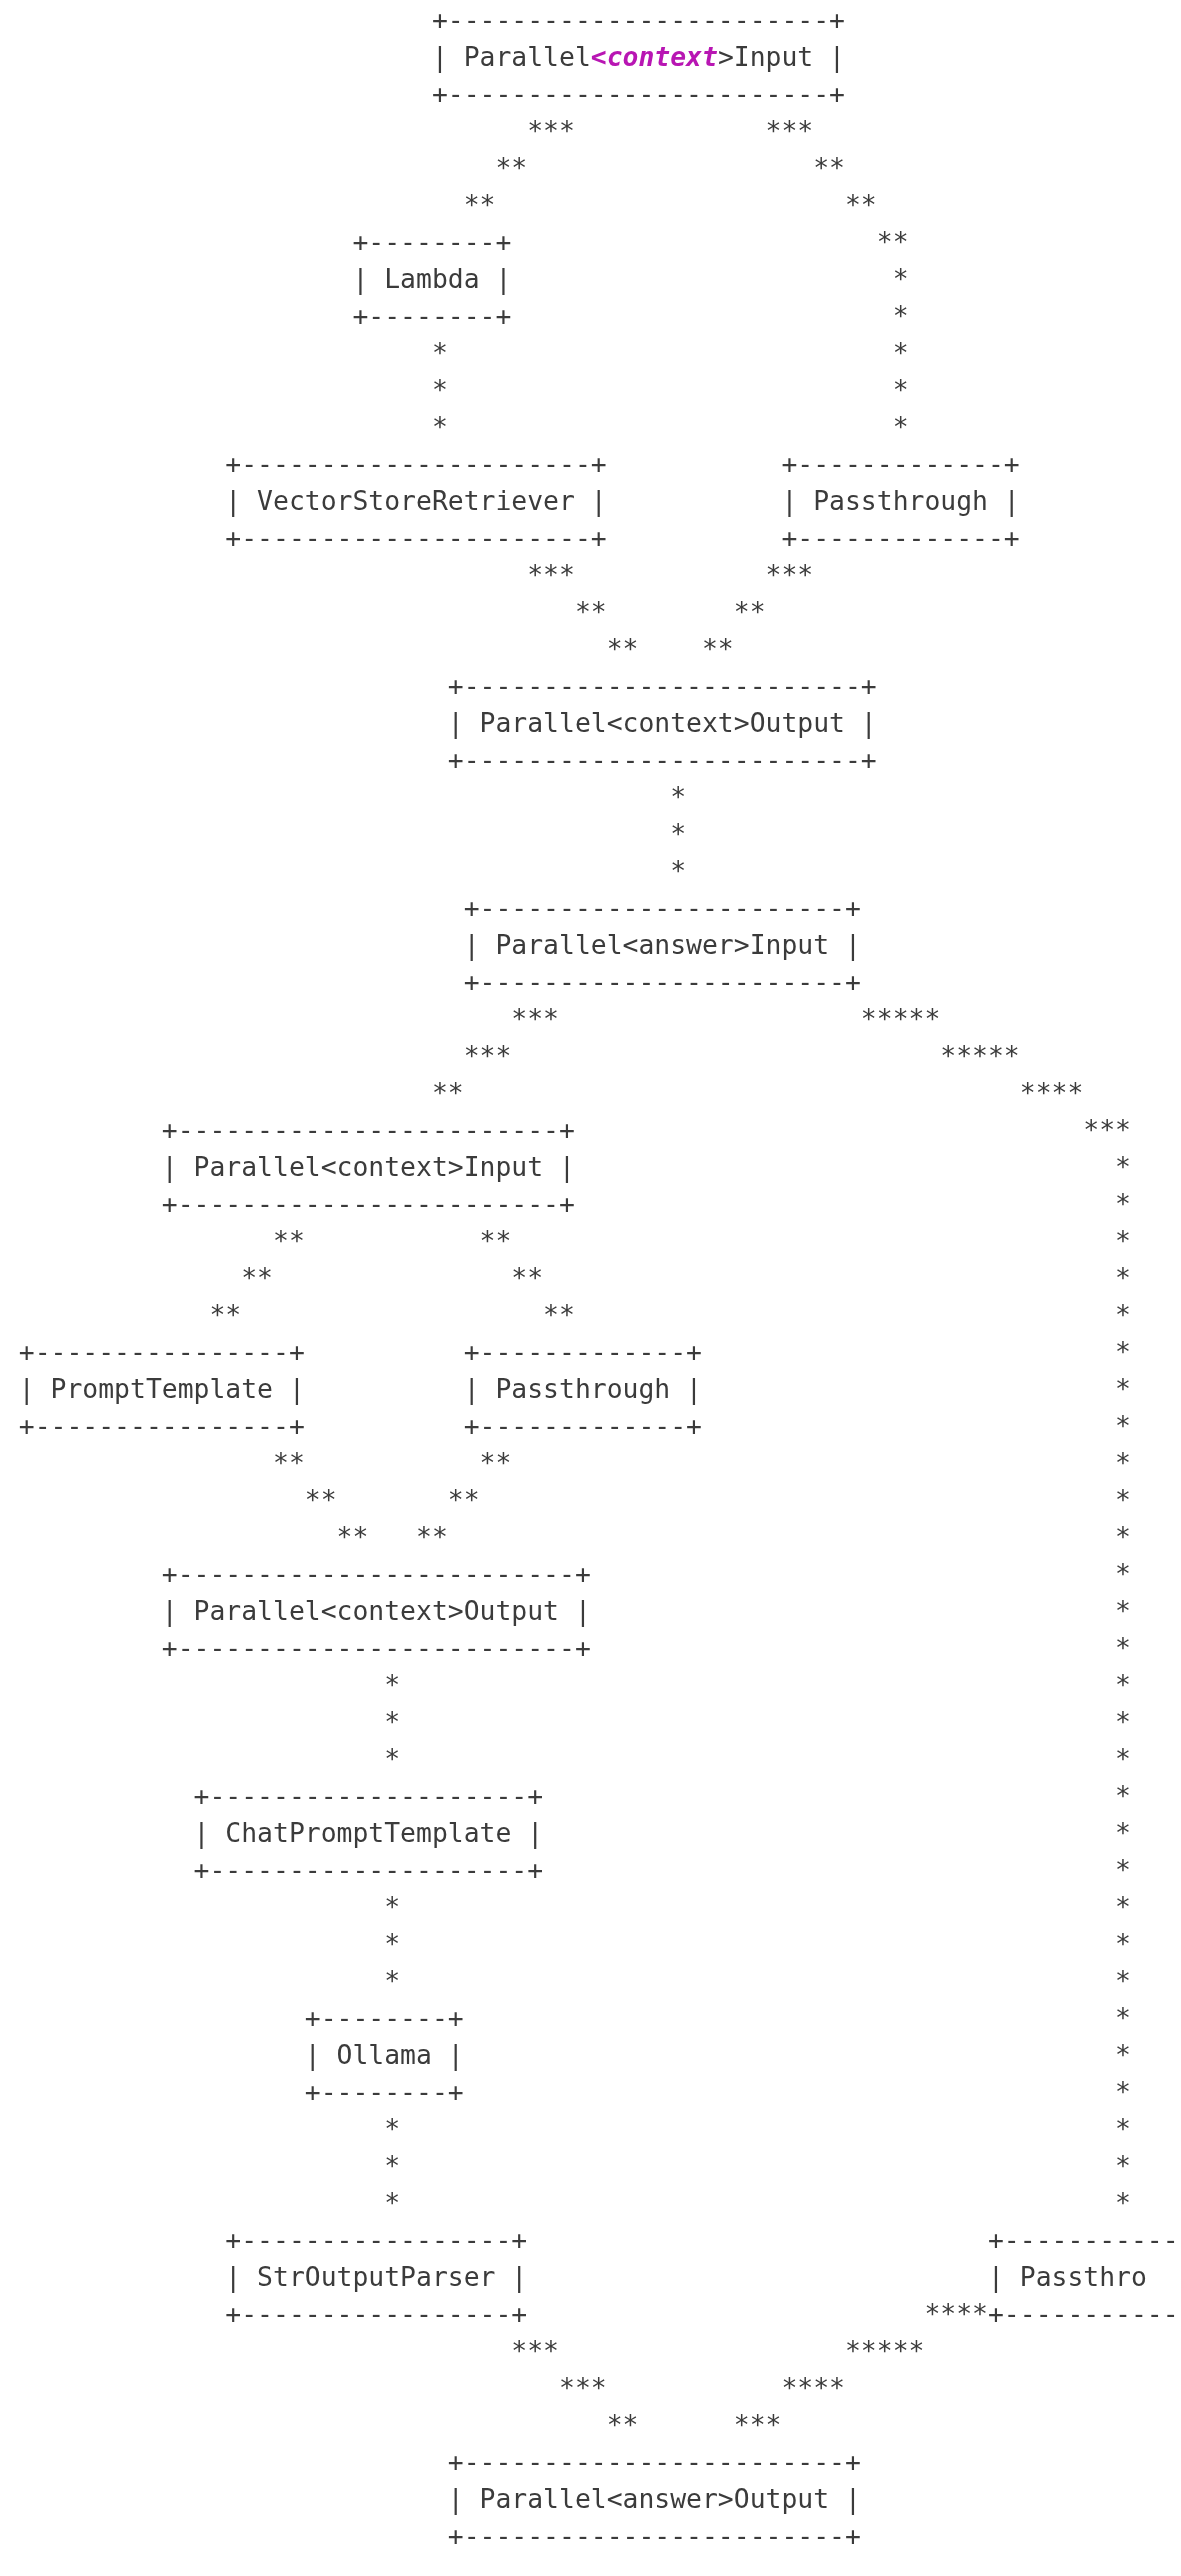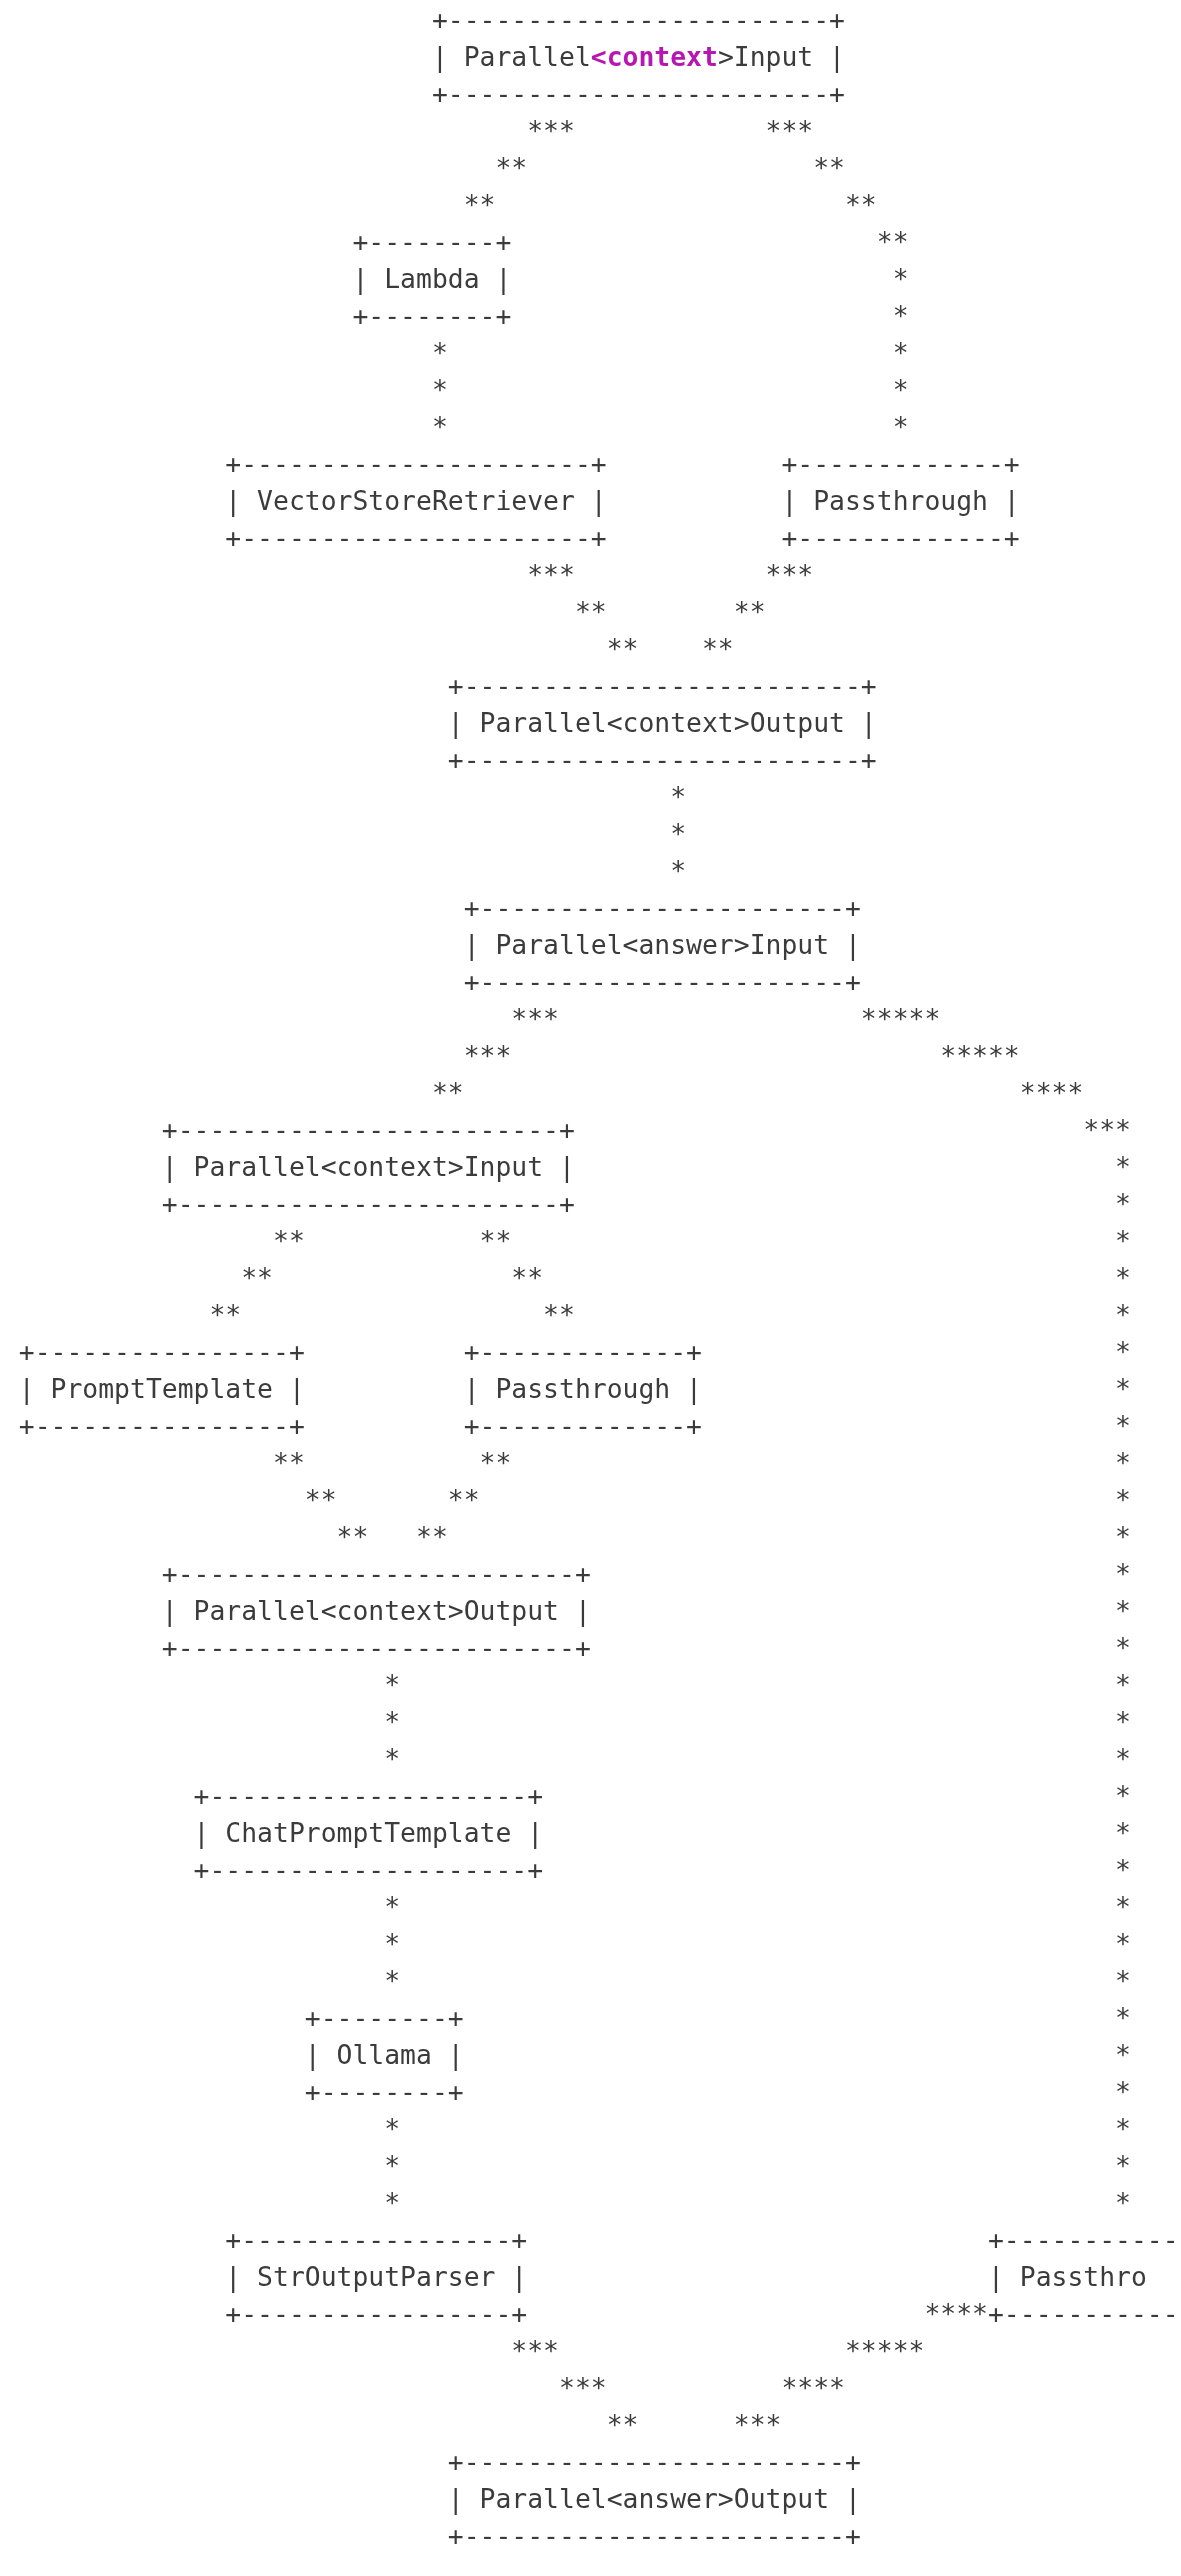--- a/index.html
+++ b/index.html
@@ -27,20 +27,21 @@
     line-height: 37px;
     color: #3b3b3b;
     white-space: pre;
     letter-spacing: 0;
   }
   .ln {
     height: 37px;
   }
   .hl {
     font-weight: bold;
+    font-style: italic;
   }
 </style>
 </head>
 <body>
 
 <div id="ascii-wrap">
   <div id="ascii-diagram" class="ascii"><div class="ln"><span>                           +------------------------+</span></div><div class="ln"><span>                           | Parallel</span><span class="hl" style="color: rgb(184, 22, 179);">&lt;context</span><span>&gt;Input |</span></div><div class="ln"><span>                           +------------------------+</span></div><div class="ln"><span>                                 ***            ***</span></div><div class="ln"><span>                               **                  **</span></div><div class="ln"><span>                             **                      **</span></div><div class="ln"><span>                      +--------+                       **</span></div><div class="ln"><span>                      | Lambda |                        *</span></div><div class="ln"><span>                      +--------+                        *</span></div><div class="ln"><span>                           *                            *</span></div><div class="ln"><span>                           *                            *</span></div><div class="ln"><span>                           *                            *</span></div><div class="ln"><span>              +----------------------+           +-------------+</span></div><div class="ln"><span>              | VectorStoreRetriever |           | Passthrough |</span></div><div class="ln"><span>              +----------------------+           +-------------+</span></div><div class="ln"><span>                                 ***            ***</span></div><div class="ln"><span>                                    **        **</span></div><div class="ln"><span>                                      **    **</span></div><div class="ln"><span>                            +-------------------------+</span></div><div class="ln"><span>                            | Parallel&lt;context&gt;Output |</span></div><div class="ln"><span>                            +-------------------------+</span></div><div class="ln"><span>                                          *</span></div><div class="ln"><span>                                          *</span></div><div class="ln"><span>                                          *</span></div><div class="ln"><span>                             +-----------------------+</span></div><div class="ln"><span>                             | Parallel&lt;answer&gt;Input |</span></div><div class="ln"><span>                             +-----------------------+</span></div><div class="ln"><span>                                ***                   *****</span></div><div class="ln"><span>                             ***                           *****</span></div><div class="ln"><span>                           **                                   ****</span></div><div class="ln"><span>          +------------------------+                                ***</span></div><div class="ln"><span>          | Parallel&lt;context&gt;Input |                                  *</span></div><div class="ln"><span>          +------------------------+                                  *</span></div><div class="ln"><span>                 **           **                                      *</span></div><div class="ln"><span>               **               **                                    *</span></div><div class="ln"><span>             **                   **                                  *</span></div><div class="ln"><span> +----------------+          +-------------+                          *</span></div><div class="ln"><span> | PromptTemplate |          | Passthrough |                          *</span></div><div class="ln"><span> +----------------+          +-------------+                          *</span></div><div class="ln"><span>                 **           **                                      *</span></div><div class="ln"><span>                   **       **                                        *</span></div><div class="ln"><span>                     **   **                                          *</span></div><div class="ln"><span>          +-------------------------+                                 *</span></div><div class="ln"><span>          | Parallel&lt;context&gt;Output |                                 *</span></div><div class="ln"><span>          +-------------------------+                                 *</span></div><div class="ln"><span>                        *                                             *</span></div><div class="ln"><span>                        *                                             *</span></div><div class="ln"><span>                        *                                             *</span></div><div class="ln"><span>            +--------------------+                                    *</span></div><div class="ln"><span>            | ChatPromptTemplate |                                    *</span></div><div class="ln"><span>            +--------------------+                                    *</span></div><div class="ln"><span>                        *                                             *</span></div><div class="ln"><span>                        *                                             *</span></div><div class="ln"><span>                        *                                             *</span></div><div class="ln"><span>                   +--------+                                         *</span></div><div class="ln"><span>                   | Ollama |                                         *</span></div><div class="ln"><span>                   +--------+                                         *</span></div><div class="ln"><span>                        *                                             *</span></div><div class="ln"><span>                        *                                             *</span></div><div class="ln"><span>                        *                                             *</span></div><div class="ln"><span>              +-----------------+                             +-------------+</span></div><div class="ln"><span>              | StrOutputParser |                             | Passthro</span></div><div class="ln"><span>              +-----------------+                         ****+-------------+</span></div><div class="ln"><span>                                ***                  *****</span></div><div class="ln"><span>                                   ***           ****</span></div><div class="ln"><span>                                      **      ***</span></div><div class="ln"><span>                            +------------------------+</span></div><div class="ln"><span>                            | Parallel&lt;answer&gt;Output |</span></div><div class="ln"><span>                            +------------------------+</span></div></div>
 </div>
 
 

